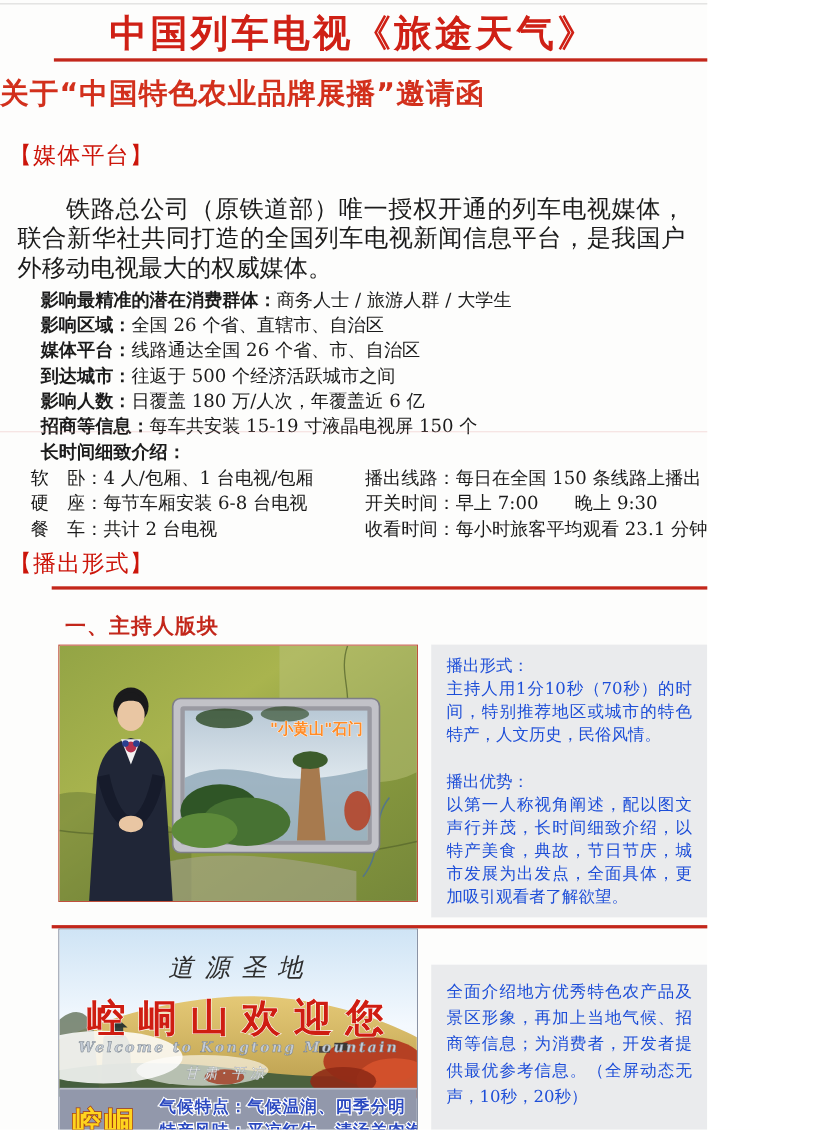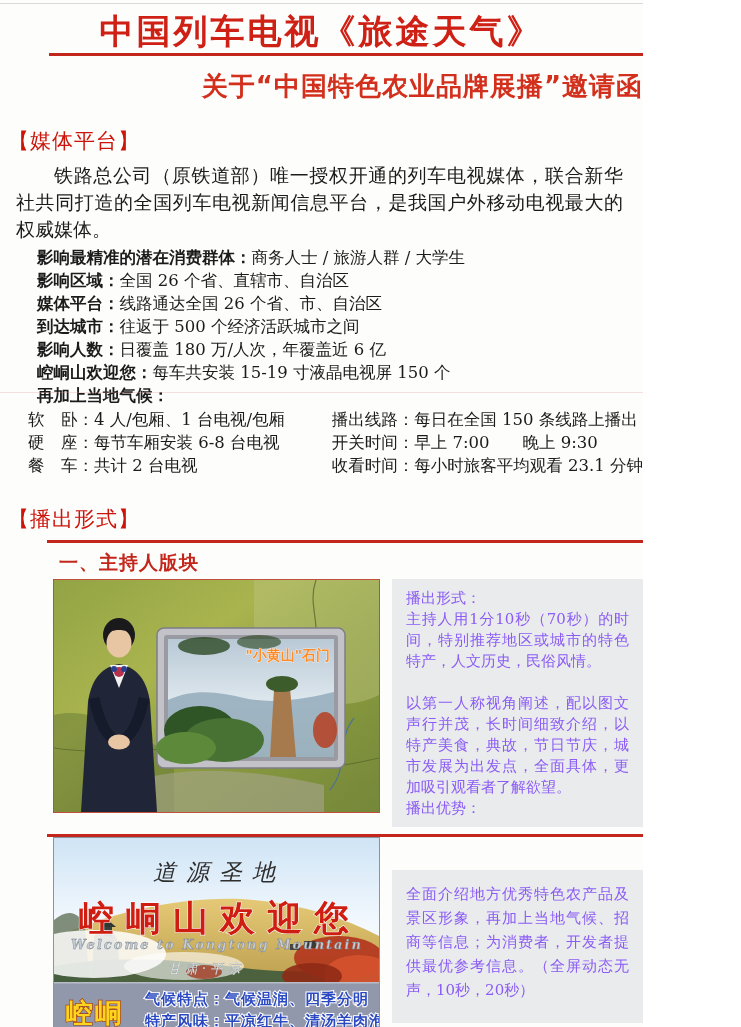--- a/index.html
+++ b/index.html
@@ -13,59 +13,59 @@
   .fold-line { position:absolute; top:392px; left:0; width:741px; height:1px; background:rgba(225,150,150,.28); }
 
   
   .header-title {
     margin-top:10px; text-align:center;
     font-size:34px; line-height:42px; font-weight:bold; letter-spacing:3px;
     color:#cf2015;
   }
   .title-rule { margin:1px 0 0 49px; width:642px; height:3px; background:#c3271b; border:0; }
   .header-subtitle {
-    margin-top:13px; text-align:right;
+    margin-top:13px; text-align:left;
     font-family:"DejaVu Sans","Liberation Sans",sans-serif;
     font-size:26px; line-height:34px; font-weight:bold; letter-spacing:1px;
     color:#d2301c;
   }
 
   
   .section-heading {
     font-family:"DejaVu Sans","Liberation Sans",sans-serif;
     font-weight:normal; font-size:21px; line-height:28px; color:#cc150a;
     margin:24px 0 0 8px; letter-spacing:1px;
   }
   .intro-para {
-    margin:7px 20px 0 16px; font-size:19px; line-height:27px;
+    margin:22px 20px 0 16px; font-size:22px; line-height:27px;
     text-indent:2em; text-align:justify;
   }
   .detail-list { margin:3px 0 0 37px; font-size:16.5px; line-height:23px; }
   .detail-row { white-space:nowrap; }
   .detail-label { font-weight:bold; }
   .schedule { display:flex; margin:1px 0 0 28px; font-size:16.5px; line-height:23px; }
   .schedule-left { width:324px; }
   .schedule-right { flex:1; }
   .schedule-row { white-space:nowrap; }
 
   
-  .bf-heading { margin-top:28px; }
+  .bf-heading { margin-top:6px; }
   .red-rule { margin:7px 0 0 47px; width:625px; height:3px; background:#c3271b; border:0; }
   .block-title {
     font-family:"DejaVu Sans","Liberation Sans",sans-serif;
     font-weight:bold; font-size:19px; line-height:26px; color:#c3271b;
-    margin:6px 0 4px 59px; letter-spacing:1px;
+    margin:20px 0 4px 59px; letter-spacing:1px;
   }
   .block-row { display:flex; align-items:flex-start; margin-left:53px; }
   .media-figure { flex:none; font-size:0; line-height:0; }
   .figure-host { border:1px solid #c0503c; }
   .figure-city { border:1px solid #8a93a5; }
   .info-panel {
     margin-left:12px; width:328px; background:#eaebed;
-    font-size:15px; color:#8b5cf6; text-align:justify;
+    font-size:15px; color:#1d4ed8; text-align:justify;
   }
   .panel-1 { padding:9px 14px 8px 14px; line-height:21px; }
   .panel-1 .panel-gap { height:21px; }
   .panel-2 { margin-top:33px; padding:12px 14px 21px 14px; line-height:24px; }
 
   svg { display:block; }
 </style>
 </head>
 <body>
 
@@ -79,22 +79,22 @@
 
   <div class="section-heading">【媒体平台】</div>
   <p class="intro-para">铁路总公司（原铁道部）唯一授权开通的列车电视媒体，联合新华社共同打造的全国列车电视新闻信息平台，是我国户外移动电视最大的权威媒体。</p>
 
   <div class="detail-list">
     <div class="detail-row"><span class="detail-label">影响最精准的潜在消费群体：</span><span>商务人士 / 旅游人群 / 大学生</span></div>
     <div class="detail-row"><span class="detail-label">影响区域：</span><span>全国 26 个省、直辖市、自治区</span></div>
     <div class="detail-row"><span class="detail-label">媒体平台：</span><span>线路通达全国 26 个省、市、自治区</span></div>
     <div class="detail-row"><span class="detail-label">到达城市：</span><span>往返于 500 个经济活跃城市之间</span></div>
     <div class="detail-row"><span class="detail-label">影响人数：</span><span>日覆盖 180 万/人次，年覆盖近 6 亿</span></div>
-    <div class="detail-row"><span class="detail-label">崆峒山欢迎您：</span><span>每车共安装 15-19 寸液晶电视屏 150 个</span></div>
-    <div class="detail-row"><span class="detail-label">再加上当地气候：</span><span></span></div>
+    <div class="detail-row"><span class="detail-label">招商等信息：</span><span>每车共安装 15-19 寸液晶电视屏 150 个</span></div>
+    <div class="detail-row"><span class="detail-label">长时间细致介绍：</span><span></span></div>
   </div>
 
   <div class="schedule">
     <div class="schedule-left">
       <div class="schedule-row">软　卧：4 人/包厢、1 台电视/包厢</div>
       <div class="schedule-row">硬　座：每节车厢安装 6-8 台电视</div>
       <div class="schedule-row">餐　车：共计 2 台电视</div>
     </div>
     <div class="schedule-right">
       <div class="schedule-row">播出线路：每日在全国 150 条线路上播出</div>
@@ -157,22 +157,22 @@
         <circle cx="70" cy="89" r="3" fill="#2c3f8f"></circle>
         <path d="M40,118 C45,142 53,156 62,161" fill="none" stroke="#161b2b" stroke-width="11"></path>
         <path d="M90,118 C85,142 77,156 68,161" fill="none" stroke="#161b2b" stroke-width="11"></path>
         <ellipse cx="65" cy="162" rx="11" ry="7.5" fill="#e9c6a3"></ellipse>
       </svg>
     </div>
     <div class="info-panel panel-1">
       <div>播出形式：</div>
       <div>主持人用1分10秒（70秒）的时间，特别推荐地区或城市的特色特产，人文历史，民俗风情。</div>
       <div class="panel-gap"></div>
+      <div>播出优势：</div>
       <div>以第一人称视角阐述，配以图文声行并茂，长时间细致介绍，以特产美食，典故，节日节庆，城市发展为出发点，全面具体，更加吸引观看者了解欲望。</div>
-      <div>播出优势：</div>
     </div>
   </div>
 
   <div class="red-rule"></div>
 
   <div class="block-row">
     <div class="media-figure figure-city">
       <svg width="325" height="195" viewBox="0 0 325 195">
         <defs>
           <linearGradient id="sky2" x1="0" y1="0" x2="0" y2="1">

